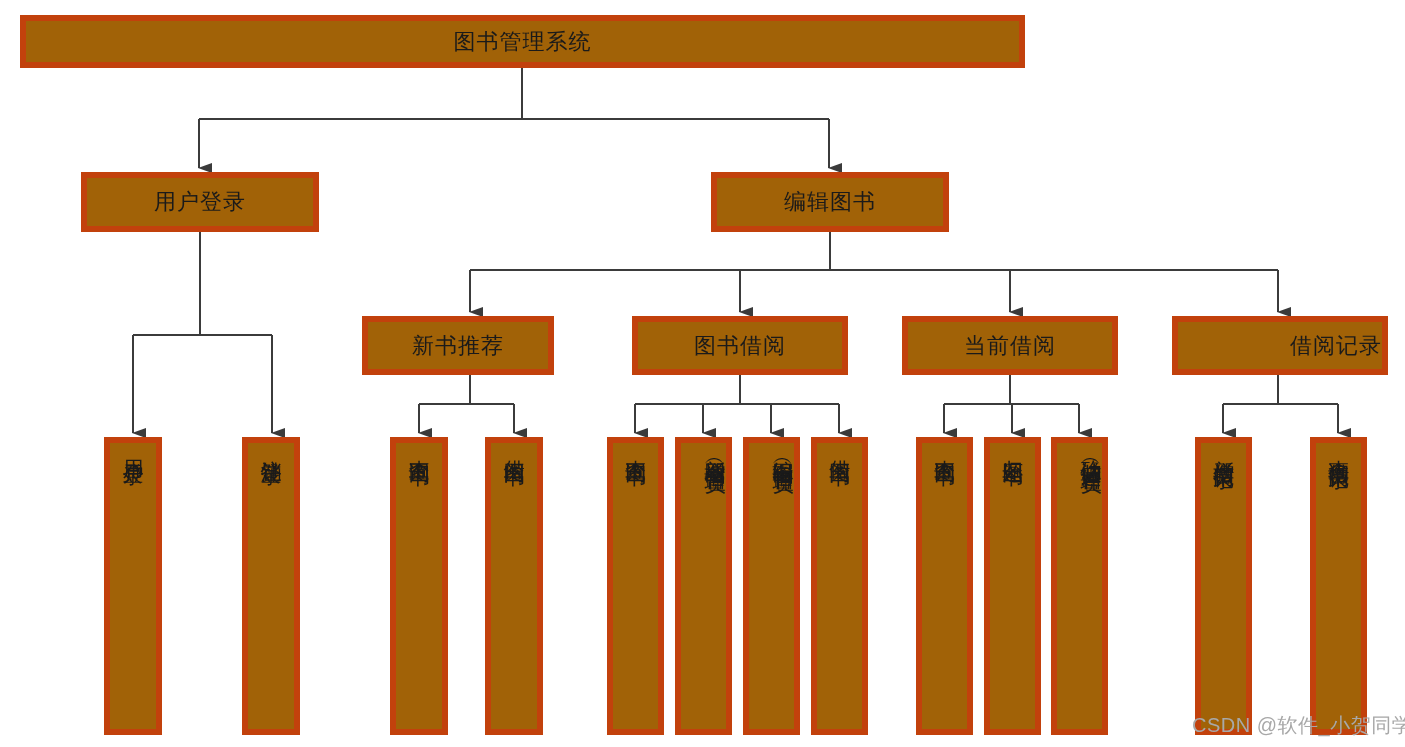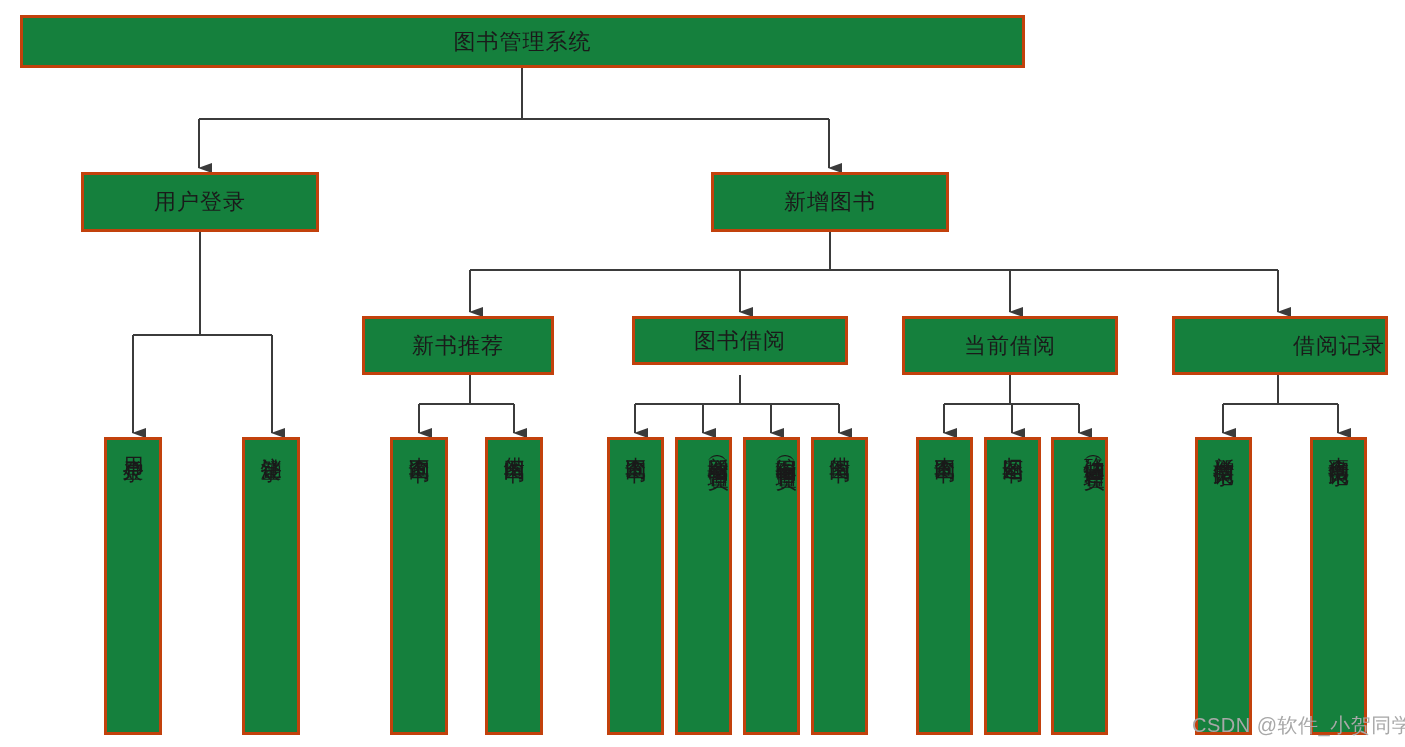--- a/index.html
+++ b/index.html
@@ -21,22 +21,22 @@
     position: absolute;
     left: 0;
     top: 0;
     width: 1405px;
     height: 747px;
     pointer-events: none;
   }
   .node {
     position: absolute;
     box-sizing: border-box;
-    background: #15803d;
-    border: 3px solid #c2410c;
+    background: #a16207;
+    border: 6px solid #c2410c;
     display: flex;
     align-items: center;
     justify-content: center;
     color: #1a1a1a;
   }
   .node.horiz {
     font-size: 22px;
     letter-spacing: 1px;
   }
   .node.vert {
@@ -126,28 +126,28 @@
 
   <div class="node horiz" style="left:20px; top:15px; width:1005px; height:53px;">
     <span>图书管理系统</span>
   </div>
 
   <div class="node horiz" style="left:81px; top:172px; width:238px; height:60px;">
     <span>用户登录</span>
   </div>
 
   <div class="node horiz" style="left:711px; top:172px; width:238px; height:60px;">
-    <span>新增图书</span>
+    <span>编辑图书</span>
   </div>
 
   <div class="node horiz" style="left:362px; top:316px; width:192px; height:59px;">
     <span>新书推荐</span>
   </div>
 
-  <div class="node horiz" style="left:632px; top:316px; width:216px; height:49px;">
+  <div class="node horiz" style="left:632px; top:316px; width:216px; height:59px;">
     <span>图书借阅</span>
   </div>
 
   <div class="node horiz" style="left:902px; top:316px; width:216px; height:59px;">
     <span>当前借阅</span>
   </div>
 
   <div class="node horiz" style="left:1172px; top:316px; width:216px; height:59px;justify-content:flex-end;">
     <span>借阅记录</span>
   </div>

